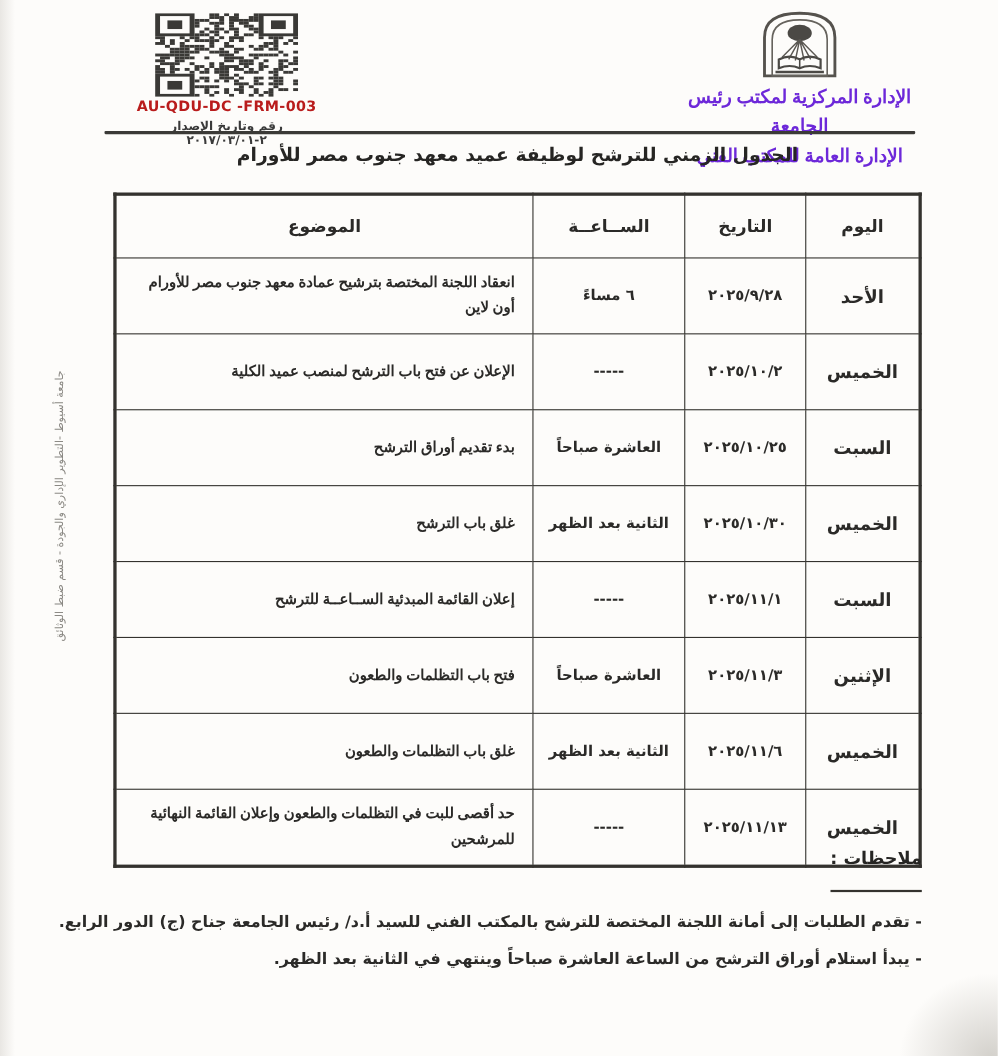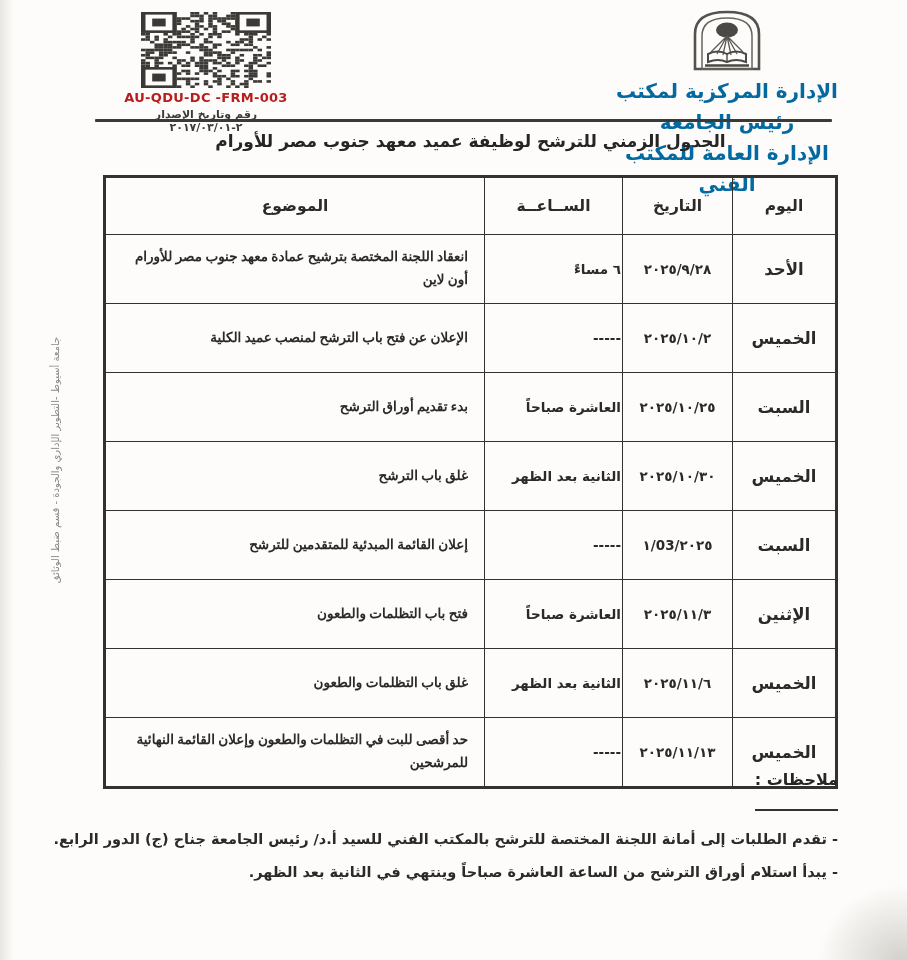--- a/index.html
+++ b/index.html
@@ -16,38 +16,38 @@
     background:radial-gradient(ellipse at 70% 70%, #c9c6c0 0%, rgba(201,198,192,0) 70%);opacity:.8;}
 
   
   .qr-block{position:absolute;left:118px;top:12px;width:176px;text-align:center;}
   .qr-block svg{display:block;margin:0 auto;}
   .form-code{font-weight:bold;font-size:13px;letter-spacing:.3px;margin-top:2px;color:#b91c1c;}
   .issue-line{direction:rtl;font-weight:bold;font-size:11px;margin-top:3px;color:#3a3a3a;}
 
   .org-block{position:absolute;right:64px;top:8px;width:232px;text-align:center;direction:rtl;}
   .org-block .logo{display:block;margin:0 auto 4px auto;}
-  .org-line{font-weight:bold;font-size:20px;line-height:1.55;color:#0369a1;}
+  .org-line{font-weight:bold;font-size:17px;line-height:1.55;color:#6d28d9;font-family:Liberation Serif, serif;}
 
   .header-rule{position:absolute;top:119px;left:95px;width:737px;height:3px;background:#3b3a37;border-radius:1px;}
 
   .doc-title{position:absolute;top:131px;left:103px;width:735px;text-align:center;
     direction:rtl;font-weight:bold;font-size:17px;color:#262523;}
 
   
   .sched-wrap{position:absolute;top:175px;left:103px;width:735px;}
   table.sched{width:100%;border-collapse:collapse;direction:rtl;table-layout:fixed;}
   table.sched,table.sched th,table.sched td{border:1.6px solid #34322e;}
   table.sched{border:3px solid #34322e;}
   table.sched th{height:54px;font-size:15.5px;font-weight:bold;text-align:center;vertical-align:middle;color:#2b2a28;}
   table.sched td{height:66px;font-weight:bold;vertical-align:middle;color:#2b2a28;}
   col.c-day{width:104px;} col.c-date{width:110px;} col.c-time{width:138px;} col.c-subj{width:auto;}
   td.day{font-size:16.5px;text-align:center;margin-left:16px;}
   td.date{font-size:13.5px;text-align:center;letter-spacing:.5px;}
-  td.time{font-size:13.5px;}
+  td.time{font-size:13.5px;text-align:center;}
   td.subj{font-size:13.5px;text-align:right;padding-right:16px;padding-left:10px;line-height:1.7;font-family:Liberation Serif, serif;}
 
   
   .notes{position:absolute;top:770px;right:69px;width:790px;direction:rtl;text-align:right;}
   .notes-heading{display:inline-block;font-weight:bold;font-size:16px;color:#262523;
     border-bottom:2.6px solid #34322e;padding-bottom:20px;}
   .notes-list{margin:12px 0 0 0;padding:0;list-style:none;}
   .notes-list li{font-weight:bold;font-size:14.5px;line-height:2.3;color:#2b2a28;}
 
   
@@ -426,23 +426,23 @@
         <td class="subj">بدء تقديم أوراق الترشح</td>
       </tr>
       <tr>
         <td class="day">الخميس</td>
         <td class="date">٢٠٢٥/١٠/٣٠</td>
         <td class="time">الثانية بعد الظهر</td>
         <td class="subj">غلق باب الترشح</td>
       </tr>
       <tr>
         <td class="day">السبت</td>
-        <td class="date">٢٠٢٥/03/١</td>
+        <td class="date">٢٠٢٥/١١/١</td>
         <td class="time">-----</td>
-        <td class="subj">إعلان القائمة المبدئية للمتقدمين للترشح</td>
+        <td class="subj">إعلان القائمة المبدئية الســاعــة للترشح</td>
       </tr>
       <tr>
         <td class="day">الإثنين</td>
         <td class="date">٢٠٢٥/١١/٣</td>
         <td class="time">العاشرة صباحاً</td>
         <td class="subj">فتح باب التظلمات والطعون</td>
       </tr>
       <tr>
         <td class="day">الخميس</td>
         <td class="date">٢٠٢٥/١١/٦</td>

